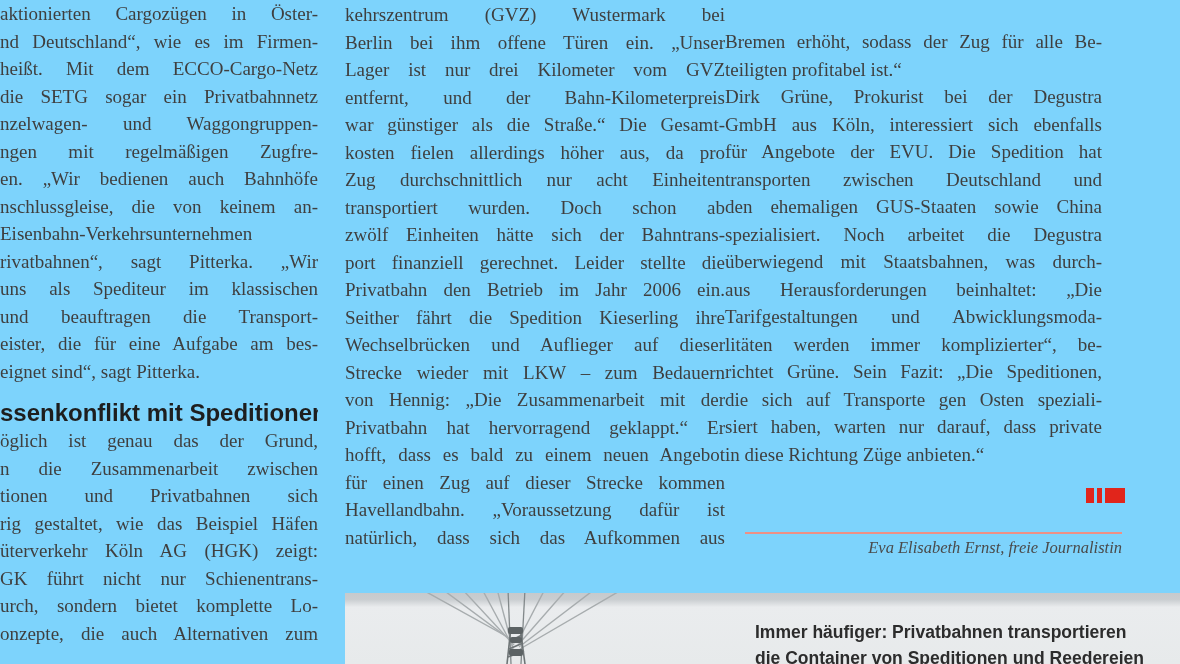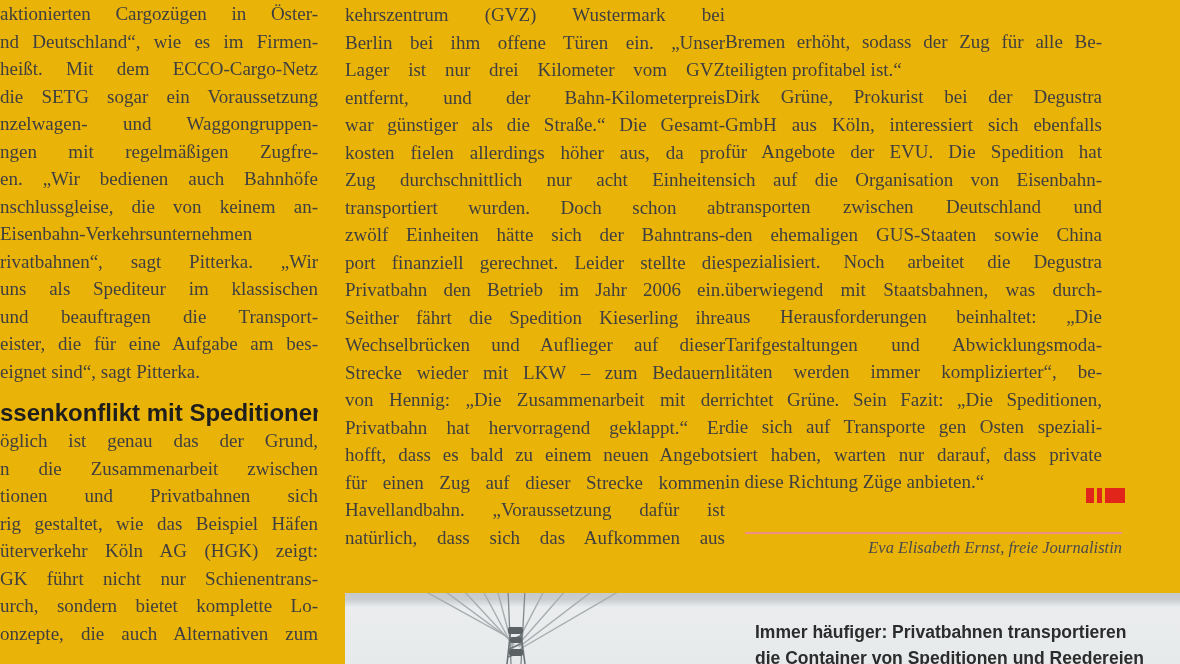--- a/index.html
+++ b/index.html
@@ -1,16 +1,16 @@
 <!DOCTYPE html>
 <html><head>
 <meta charset="utf-8">
 <style>
   html,body{margin:0;padding:0;background:#ffffff;}
-  .page{position:relative;width:1180px;height:664px;background:#eab308;overflow:hidden;
+  .page{position:relative;width:1180px;height:664px;background:#7dd3fc;overflow:hidden;
         font-family:"Liberation Serif", serif;}
   .col{position:absolute;overflow:hidden;}
   .ln{white-space:nowrap;height:27.5px;line-height:27.5px;font-size:19px;color:#3f3f3f;
       text-align:justify;text-align-last:justify;text-justify:inter-word;}
   .ln-last{white-space:nowrap;height:27.5px;line-height:27.5px;font-size:19px;color:#3f3f3f;
       text-align:left;}
   .subhead{font-family:"Liberation Sans", sans-serif;font-weight:700;font-size:24px;
       color:#1e1e1e;line-height:27px;margin-top:14px;margin-bottom:1px;white-space:nowrap;}
   .end-marker{position:absolute;left:1086px;top:488px;display:flex;gap:3px;}
   .end-marker span{display:block;height:15px;background:#e1251b;}
@@ -29,21 +29,21 @@
 </head>
 <body>
 
 <div class="page">
 
   <div class="col" style="left:0;top:0;width:318px;height:664px;">
     <div>
         <div class="ln">aktionierten Cargozügen in Öster-</div>
         <div class="ln">nd Deutschland“, wie es im Firmen-</div>
         <div class="ln">heißt. Mit dem ECCO-Cargo-Netz</div>
-        <div class="ln">die SETG sogar ein Voraussetzung</div>
+        <div class="ln">die SETG sogar ein Privatbahnnetz</div>
         <div class="ln">nzelwagen- und Waggongruppen-</div>
         <div class="ln">ngen mit regelmäßigen Zugfre-</div>
         <div class="ln">en. „Wir bedienen auch Bahnhöfe</div>
         <div class="ln">nschlussgleise, die von keinem an-</div>
         <div class="ln">Eisenbahn-Verkehrsunternehmen</div>
         <div class="ln">rivatbahnen“, sagt Pitterka. „Wir</div>
         <div class="ln">uns als Spediteur im klassischen</div>
         <div class="ln">und beauftragen die Transport-</div>
         <div class="ln">eister, die für eine Aufgabe am bes-</div>
         <div class="ln-last">eignet sind“, sagt Pitterka.</div>
@@ -88,21 +88,20 @@
 
   <div class="col" style="left:725px;top:28px;width:377px;height:500px;">
     <div>
         <div class="ln">Bremen erhöht, sodass der Zug für alle Be-</div>
         <div class="ln-last">teiligten profitabel ist.“</div>
       </div>
     <div>
         <div class="ln">Dirk Grüne, Prokurist bei der Degustra</div>
         <div class="ln">GmbH aus Köln, interessiert sich ebenfalls</div>
         <div class="ln">für Angebote der EVU. Die Spedition hat</div>
-        <div class="ln">sich auf die Organisation von Eisenbahn-</div>
         <div class="ln">transporten zwischen Deutschland und</div>
         <div class="ln">den ehemaligen GUS-Staaten sowie China</div>
         <div class="ln">spezialisiert. Noch arbeitet die Degustra</div>
         <div class="ln">überwiegend mit Staatsbahnen, was durch-</div>
         <div class="ln">aus Herausforderungen beinhaltet: „Die</div>
         <div class="ln">Tarifgestaltungen und Abwicklungsmoda-</div>
         <div class="ln">litäten werden immer komplizierter“, be-</div>
         <div class="ln">richtet Grüne. Sein Fazit: „Die Speditionen,</div>
         <div class="ln">die sich auf Transporte gen Osten speziali-</div>
         <div class="ln">siert haben, warten nur darauf, dass private</div>

